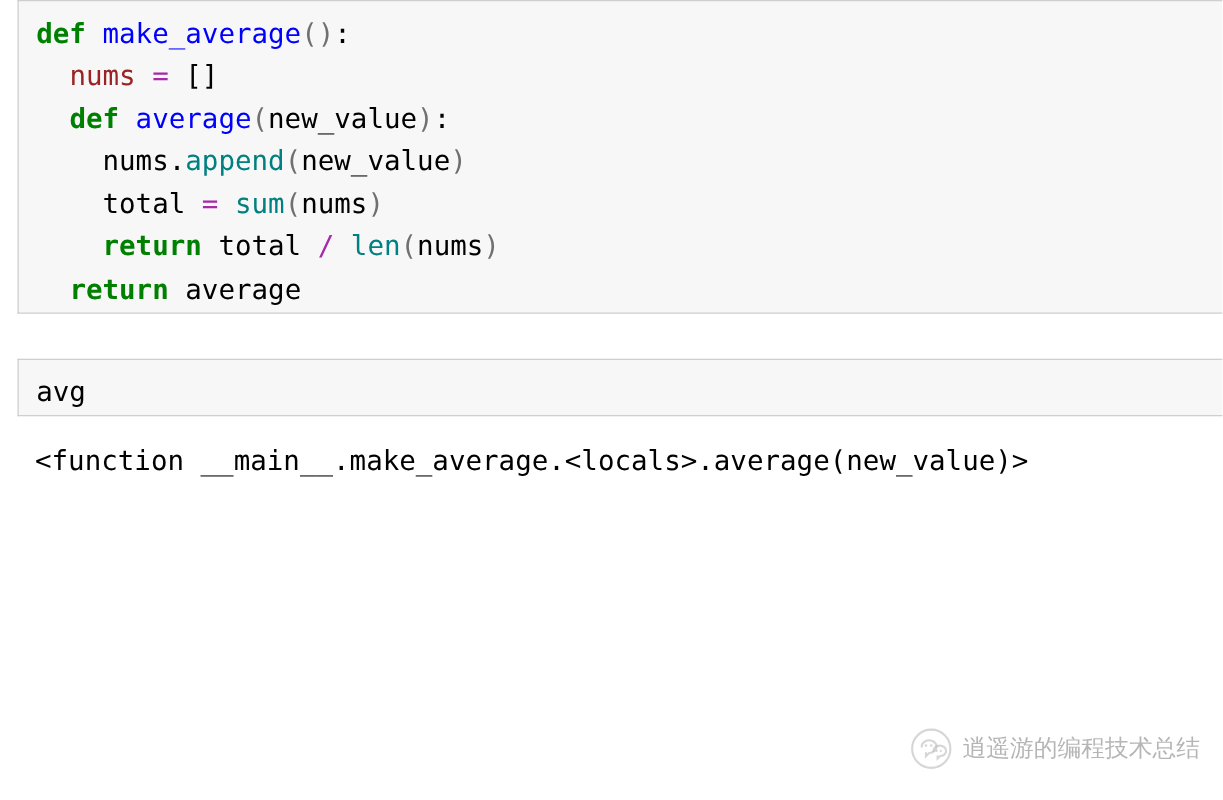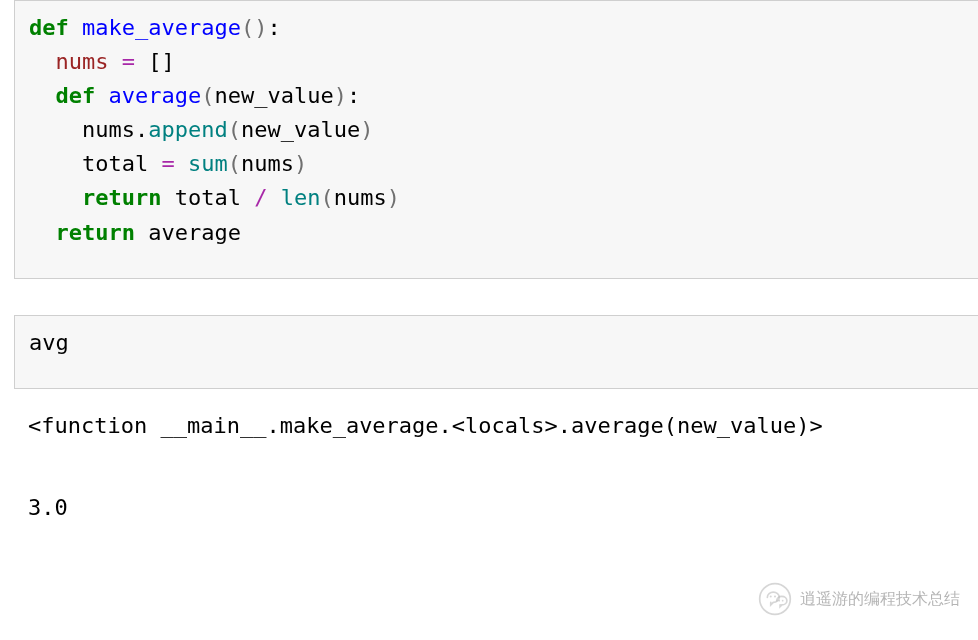--- a/index.html
+++ b/index.html
@@ -9,21 +9,21 @@
     height: 640px;
     background: #ffffff;
     font-family: "DejaVu Sans Mono", "Menlo", "Consolas", monospace;
     font-size: 22px;
     overflow: hidden;
   }
   .cell-input {
     background: #f7f7f7;
     border: 1px solid #cfcfcf;
     border-right: none;
-    padding: 10px 14px 28px 14px;
+    padding: 10px 14px 0 14px;
     margin-left: 14px;
     margin-right: 0;
     box-sizing: border-box;
     line-height: 1.55;
   }
   .cell-output {
     padding: 10px 14px 10px 14px;
     margin-left: 14px;
     margin-right: 0;
     box-sizing: border-box;
@@ -55,21 +55,21 @@
 
   .watermark {
     position: absolute;
     right: 18px;
     bottom: 24px;
     display: flex;
     align-items: center;
     gap: 8px;
     color: rgba(120,120,120,0.55);
     font-family: -apple-system, "PingFang SC", "Microsoft YaHei", sans-serif;
-    font-size: 16px;
+    font-size: 19px;
     pointer-events: none;
   }
   .watermark .wm-icon {
     width: 34px;
     height: 34px;
     opacity: 0.55;
   }
   .watermark .wm-icon circle.outer{
     fill: none; stroke: currentColor; stroke-width: 2;
   }
@@ -108,23 +108,20 @@
 
   <div class="cell-output">
     <pre>&lt;function __main__.make_average.&lt;locals&gt;.average(new_value)&gt;</pre>
   </div>
 
   <div class="gap"></div>
 
 
   <div class="gap-small"></div>
 
-  <div class="cell-output">
-    <pre>3.0</pre>
-  </div>
 
 </div>
 
 <div class="watermark">
   <svg class="wm-icon" viewBox="0 0 40 40">
     <circle class="outer" cx="20" cy="20" r="18"></circle>
     <path d="M11 18 a7 6 0 1 1 7 6 l-3 3 l0 -3"></path>
     <path d="M22 22 a6 5 0 1 1 6 5 l-2 2 l0 -2"></path>
     <circle class="dot" cx="15" cy="17" r="1.2"></circle>
     <circle class="dot" cx="20" cy="17" r="1.2"></circle>

